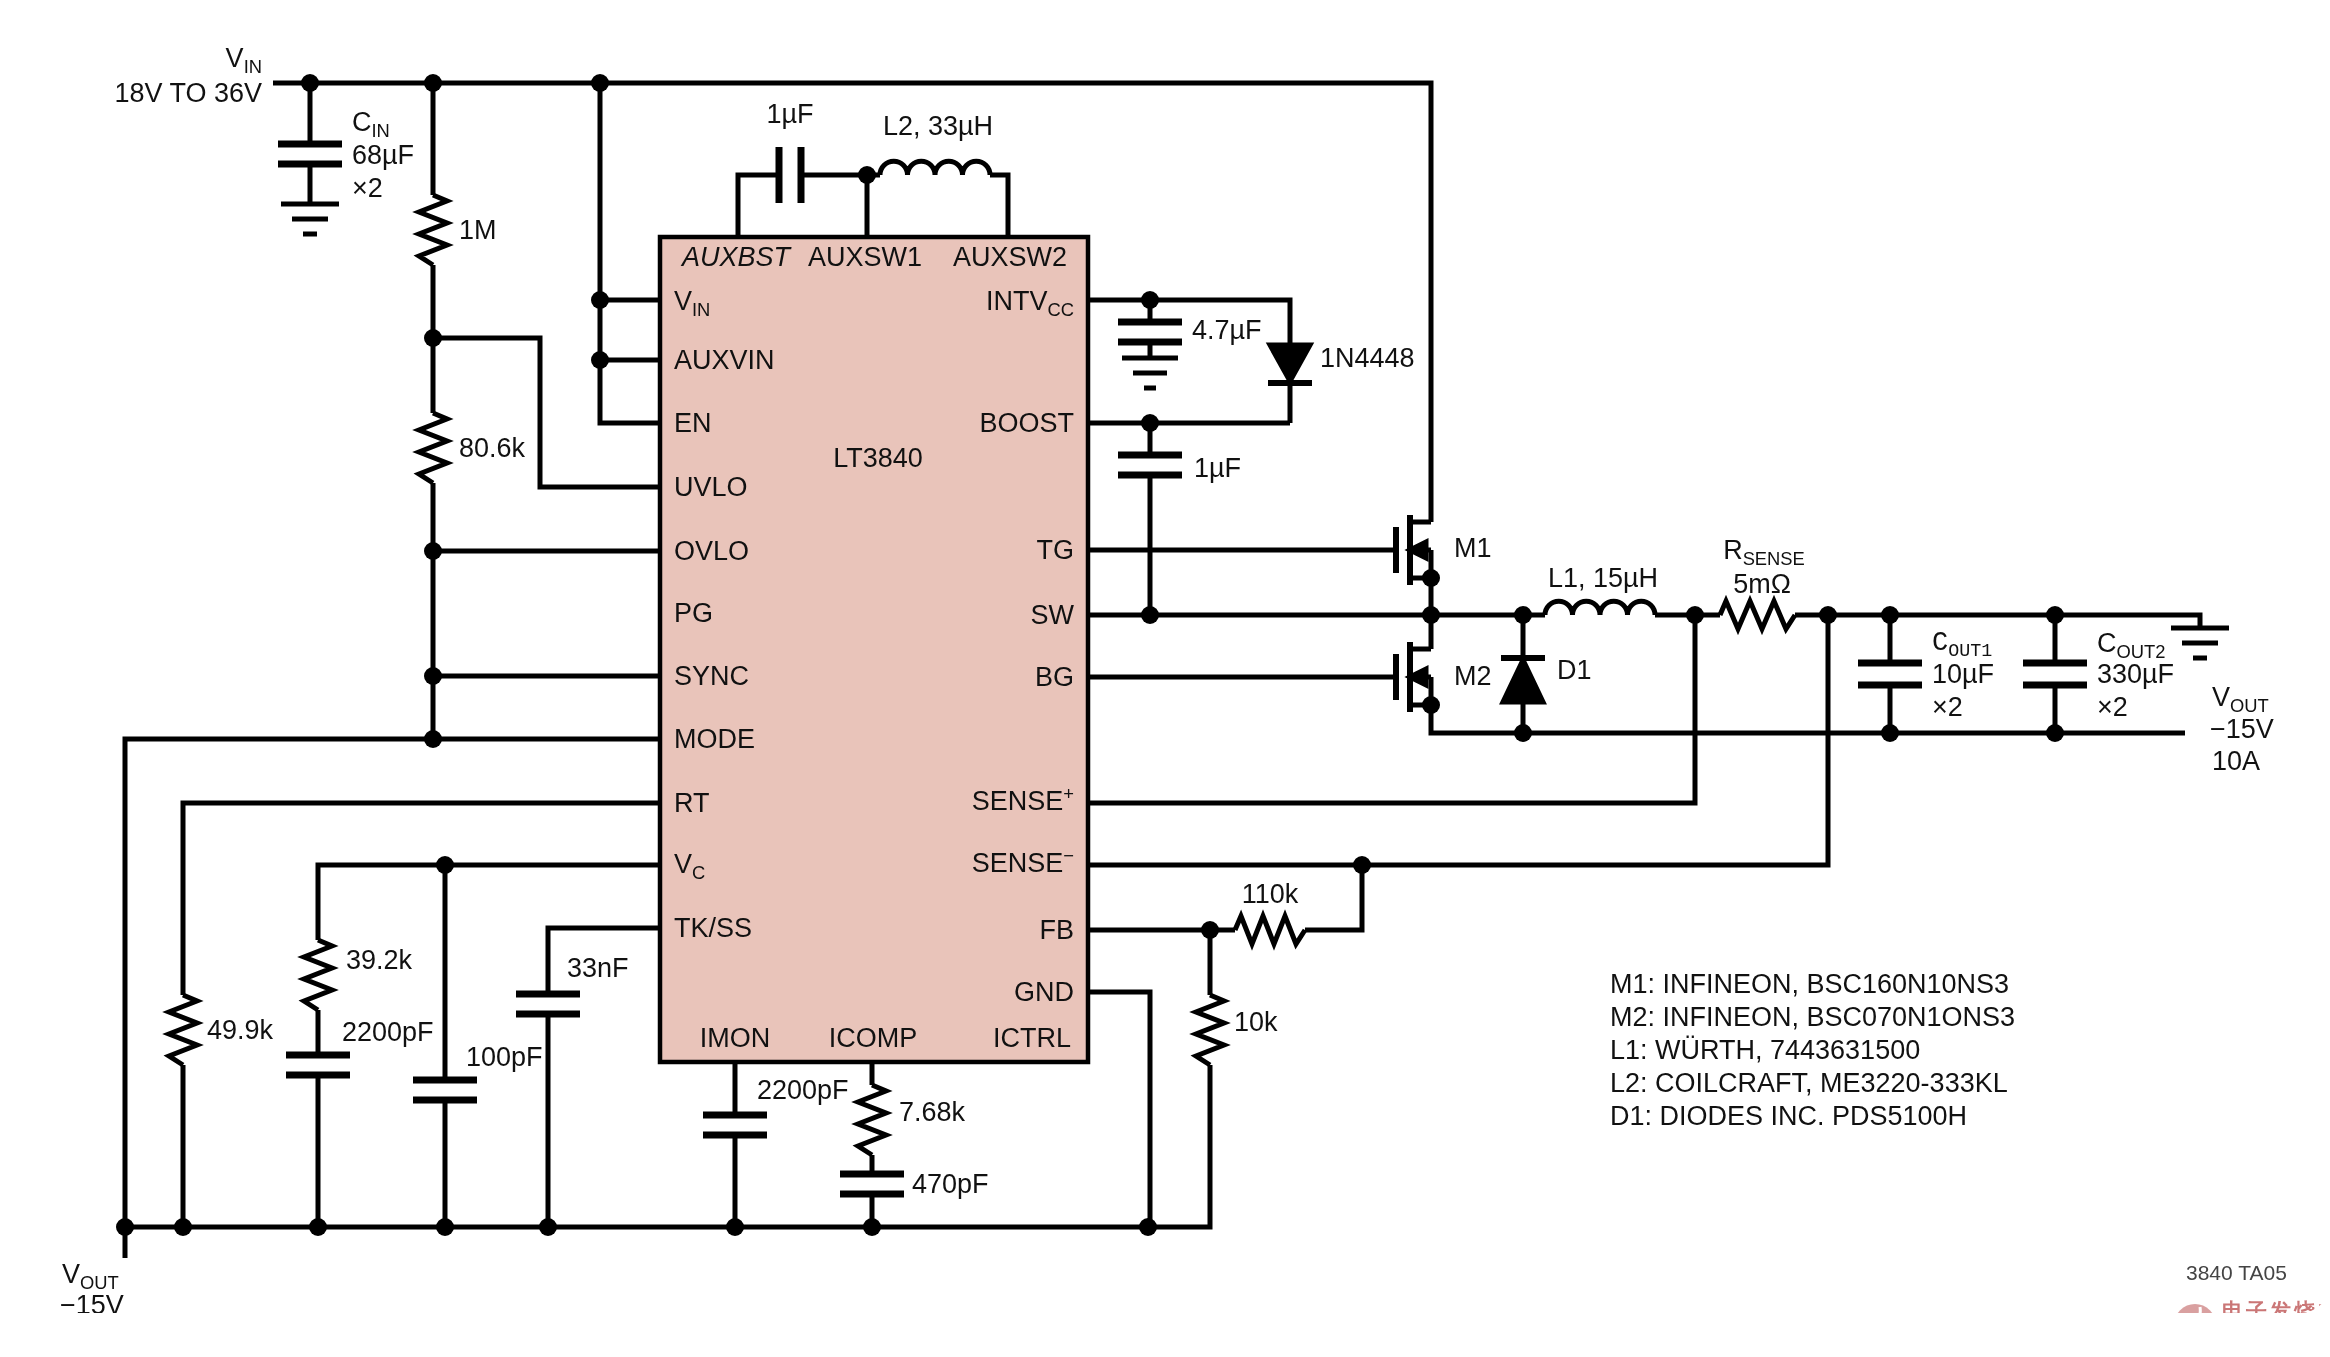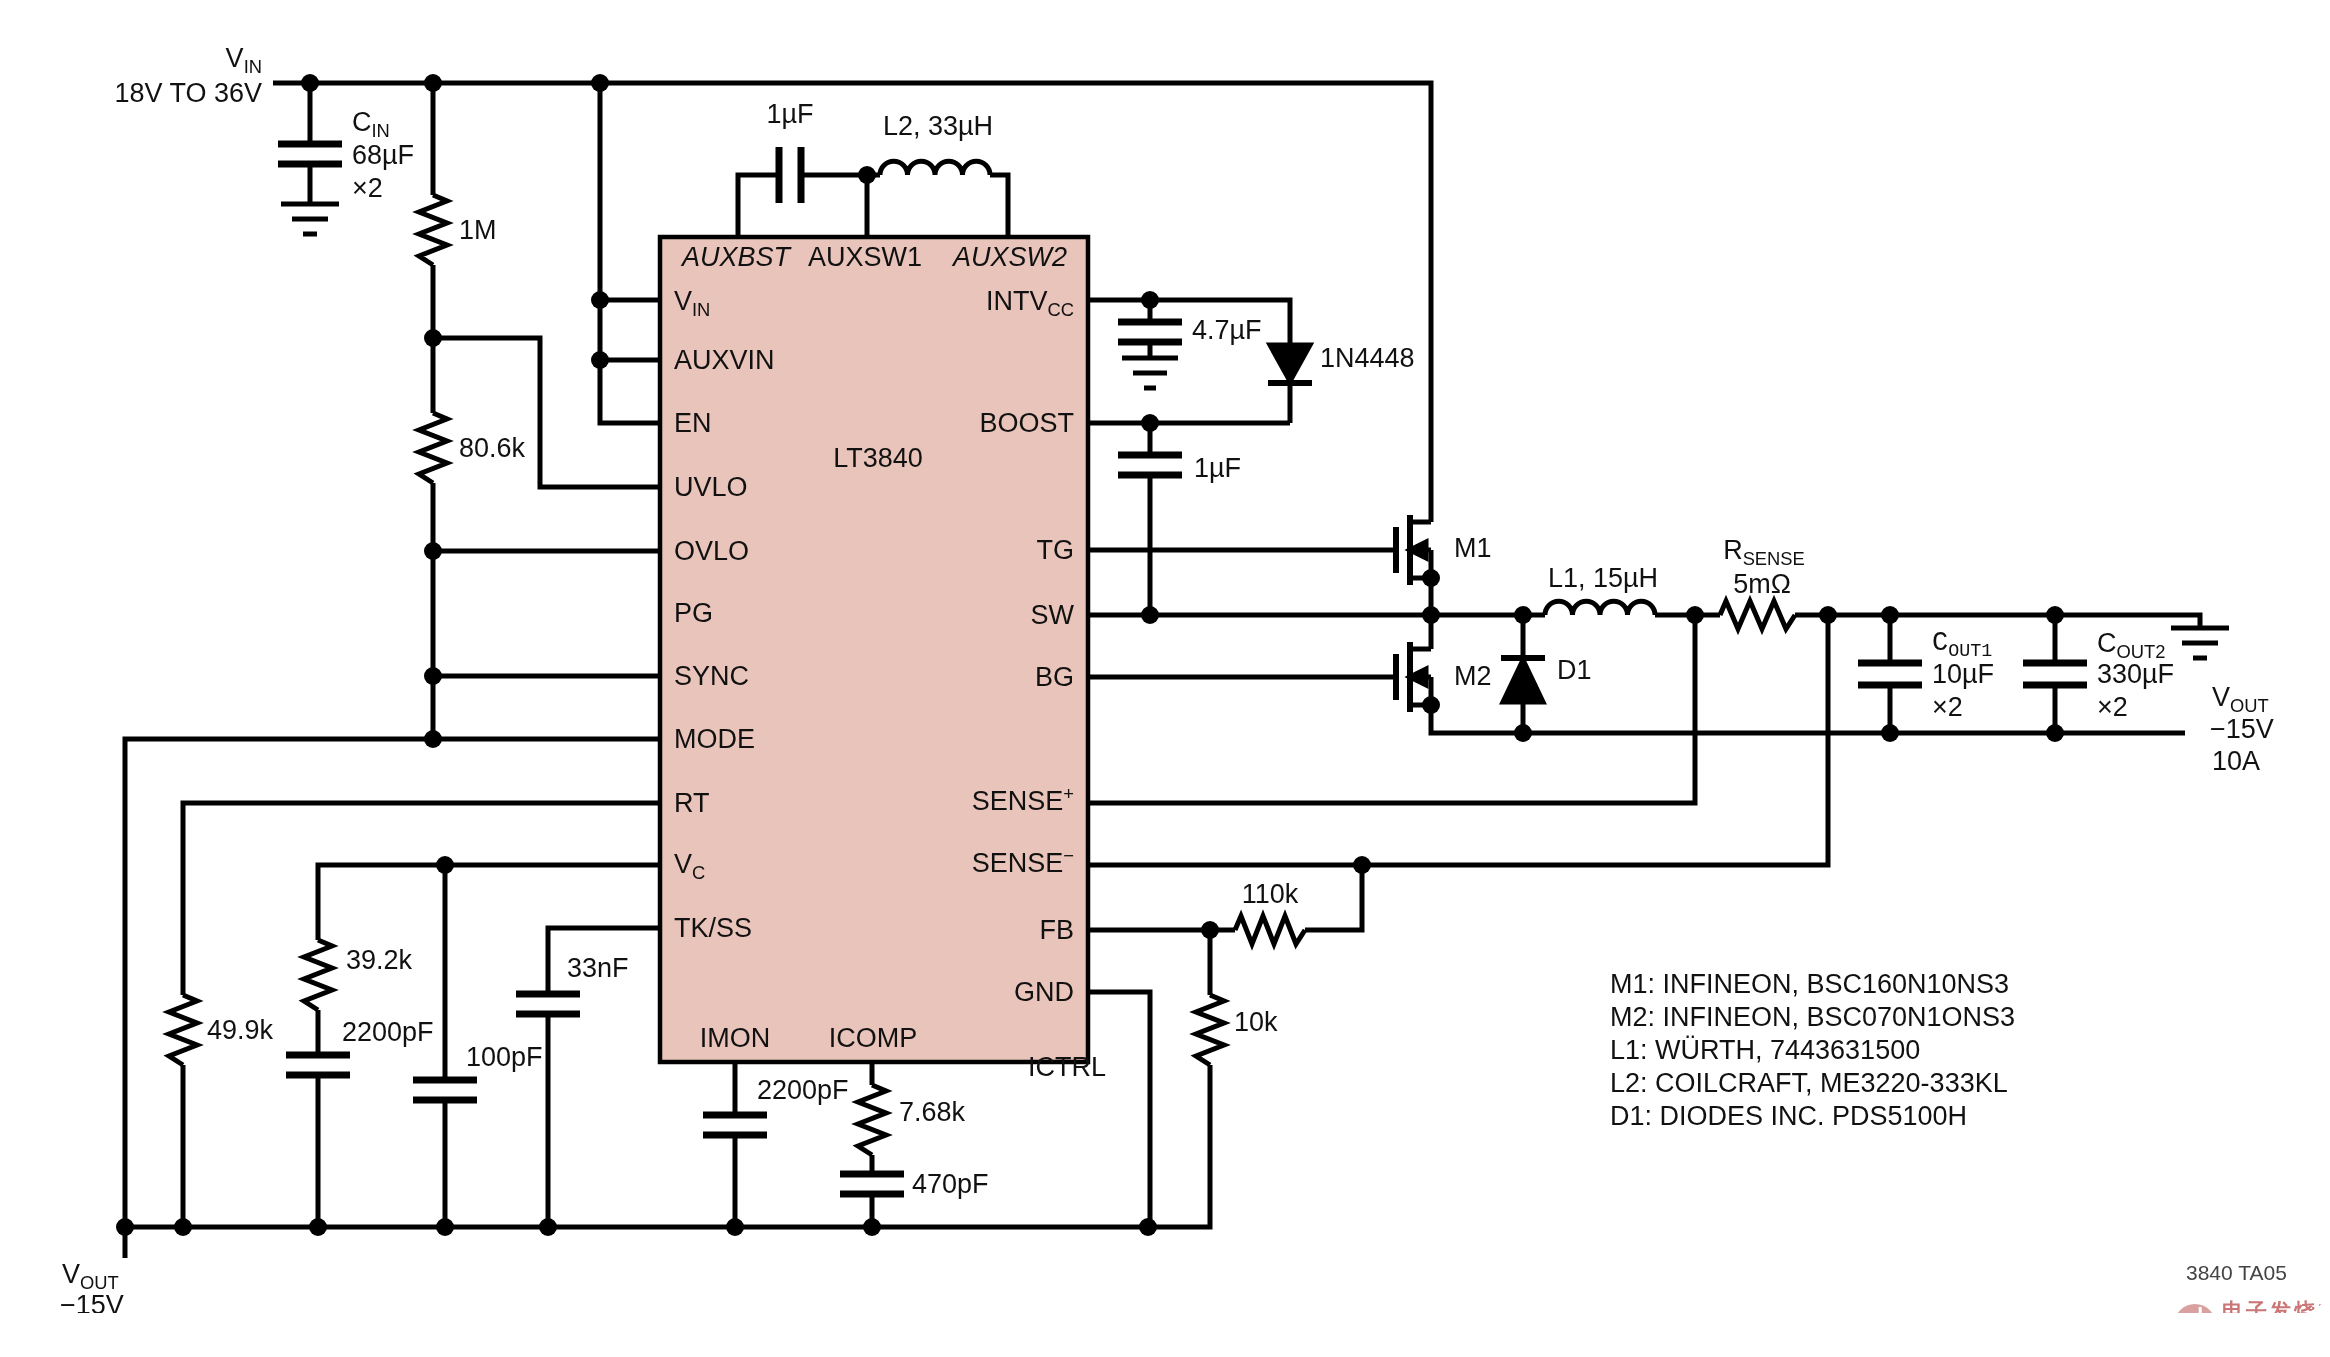--- a/index.html
+++ b/index.html
@@ -163,21 +163,21 @@
       <div class="lbl r" style="left: 262px; top: 93px;">18V TO 36V</div>
       <div class="lbl l" style="left: 352px; top: 122px;">C<sub>IN</sub></div>
       <div class="lbl l" style="left: 352px; top: 155px;">68µF</div>
       <div class="lbl l" style="left: 352px; top: 188px;">×2</div>
       <div class="lbl l" style="left: 459px; top: 230px;">1M</div>
       <div class="lbl l" style="left: 459px; top: 448px;">80.6k</div>
       <div class="lbl c" style="left: 790px; top: 114px;">1µF</div>
       <div class="lbl c" style="left: 938px; top: 126px;">L2, 33µH</div>
       <div class="lbl c" style="left: 736px; top: 257px; font-style: italic;">AUXBST</div>
       <div class="lbl c" style="left: 865px; top: 257px;">AUXSW1</div>
-      <div class="lbl c" style="left: 1010px; top: 257px; font-style: italic;">AUXSW2</div>
+      <div class="lbl c" style="left: 1010px; top: 257px;">AUXSW2</div>
       <div class="lbl l" style="left: 674px; top: 301px;">V<sub>IN</sub></div>
       <div class="lbl l" style="left: 674px; top: 360px;">AUXVIN</div>
       <div class="lbl l" style="left: 674px; top: 423px;">EN</div>
       <div class="lbl l" style="left: 674px; top: 487px;">UVLO</div>
       <div class="lbl l" style="left: 674px; top: 551px;">OVLO</div>
       <div class="lbl l" style="left: 674px; top: 613px;">PG</div>
       <div class="lbl l" style="left: 674px; top: 676px;">SYNC</div>
       <div class="lbl l" style="left: 674px; top: 739px;">MODE</div>
       <div class="lbl l" style="left: 674px; top: 803px;">RT</div>
       <div class="lbl l" style="left: 674px; top: 864px;">V<sub>C</sub></div>
@@ -187,21 +187,21 @@
       <div class="lbl r" style="left: 1074px; top: 423px;">BOOST</div>
       <div class="lbl r" style="left: 1074px; top: 550px;">TG</div>
       <div class="lbl r" style="left: 1074px; top: 615px;">SW</div>
       <div class="lbl r" style="left: 1074px; top: 677px;">BG</div>
       <div class="lbl r" style="left: 1074px; top: 801px;">SENSE<sup>+</sup></div>
       <div class="lbl r" style="left: 1074px; top: 863px;">SENSE<sup>−</sup></div>
       <div class="lbl r" style="left: 1074px; top: 930px;">FB</div>
       <div class="lbl r" style="left: 1074px; top: 992px;">GND</div>
       <div class="lbl c" style="left: 735px; top: 1038px;">IMON</div>
       <div class="lbl c" style="left: 873px; top: 1038px;">ICOMP</div>
-      <div class="lbl c" style="left: 1067px; top: 1038px; margin-top: 29px;">ICTRL</div>
+      <div class="lbl c" style="left: 1032px; top: 1038px;">ICTRL</div>
       <div class="lbl l" style="left: 1192px; top: 330px;">4.7µF</div>
       <div class="lbl l" style="left: 1320px; top: 358px;">1N4448</div>
       <div class="lbl l" style="left: 1194px; top: 468px;">1µF</div>
       <div class="lbl l" style="left: 1454px; top: 548px;">M1</div>
       <div class="lbl l" style="left: 1454px; top: 676px;">M2</div>
       <div class="lbl l" style="left: 1557px; top: 670px;">D1</div>
       <div class="lbl c" style="left: 1603px; top: 578px;">L1, 15µH</div>
       <div class="lbl c" style="left: 1764px; top: 550px;">R<sub>SENSE</sub></div>
       <div class="lbl c" style="left: 1762px; top: 584px;">5mΩ</div>
       <div class="lbl l" style="left: 1932px; top: 643px; font-family: Liberation Mono, monospace;">C<sub>OUT1</sub></div>

